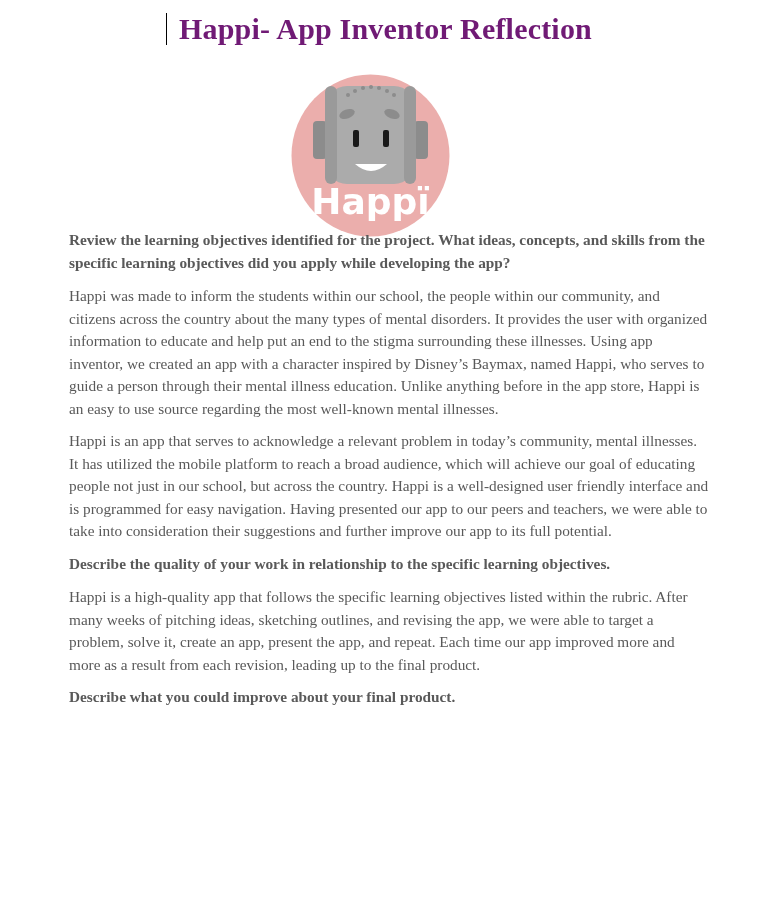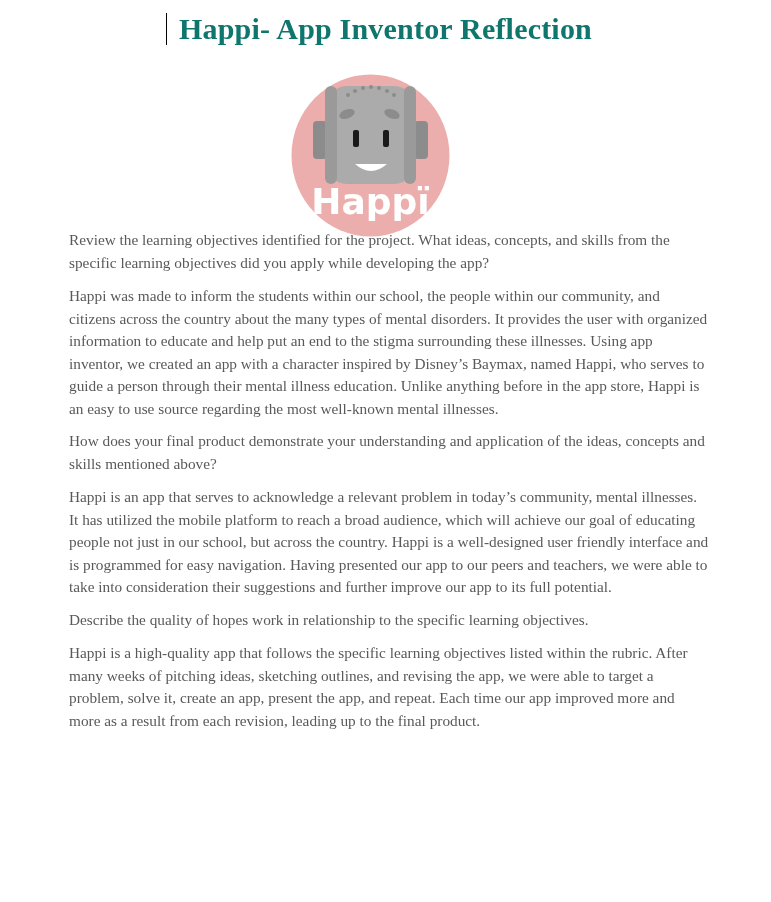--- a/index.html
+++ b/index.html
@@ -8,30 +8,30 @@
       font-family: "DejaVu Serif", "Liberation Serif", serif;
       color: #595959;
     }
     .page { position: absolute; left: 0; top: 0; width: 771px; height: 902px; }
     .caret {
       position: absolute; left: 166px; top: 13px; width: 1px; height: 32px; background: #000;
     }
     .title {
       position: absolute; left: 0; top: 10px; width: 771px; text-align: center;
       font-family: "Liberation Serif", "DejaVu Serif", serif;
-      font-weight: bold; font-size: 30px; color: #0f766e; letter-spacing: 0.2px;
+      font-weight: bold; font-size: 30px; color: #701a75; letter-spacing: 0.2px;
       line-height: 38px;
     }
     .logo { position: absolute; left: 291px; top: 74px; width: 159px; height: 163px; }
     .content {
       position: absolute; left: 69px; top: 229px; width: 640px;
       font-family: "Liberation Serif", "DejaVu Serif", serif;
       font-size: 15.3px; line-height: 22.5px; color: #595959;
     }
-    .q { font-weight: normal; margin: 0 0 11px 0; color: #595959; }
+    .q { font-weight: bold; margin: 0 0 11px 0; color: #595959; }
     .a { margin: 0 0 10px 0; }
   </style>
 </head>
 <body>
 
 <div class="page">
   <div class="caret"></div>
   <div class="title">Happi- App Inventor Reflection</div>
 
   <div class="logo">
@@ -57,20 +57,20 @@
       <rect x="92" y="56" width="6" height="17" rx="2" fill="#1A1A1A"></rect>
       <path d="M64 90 Q80 104 96 90 Z" fill="#FFFFFF"></path>
       <text x="79.5" y="140" text-anchor="middle" fill="#FFFFFF" font-family="DejaVu Sans, sans-serif" font-weight="bold" font-size="36">Happï</text>
     </svg>
   </div>
 
   <div class="content">
     <p class="q">Review the learning objectives identified for the project. What ideas, concepts, and skills from the specific learning objectives did you apply while developing the app?</p>
     <p class="a">Happi was made to inform the students within our school, the people within our community, and citizens across the country about the many types of mental disorders. It provides the user with organized information to educate and help put an end to the stigma surrounding these illnesses. Using app inventor, we created an app with a character inspired by Disney’s Baymax, named Happi, who serves to guide a person through their mental illness education. Unlike anything before in the app store, Happi is an easy to use source regarding the most well-known mental illnesses.</p>
 
-    <p class="q">How does your final product demonstrate your understanding and application of the ideas, concepts and skills mentioned above?</p>
     <p class="a">Happi is an app that serves to acknowledge a relevant problem in today’s community, mental illnesses. It has utilized the mobile platform to reach a broad audience, which will achieve our goal of educating people not just in our school, but across the country. Happi is a well-designed user friendly interface and is programmed for easy navigation. Having presented our app to our peers and teachers, we were able to take into consideration their suggestions and further improve our app to its full potential.</p>
 
-    <p class="q">Describe the quality of hopes work in relationship to the specific learning objectives.</p>
+    <p class="q">Describe the quality of your work in relationship to the specific learning objectives.</p>
     <p class="a">Happi is a high-quality app that follows the specific learning objectives listed within the rubric. After many weeks of pitching ideas, sketching outlines, and revising the app, we were able to target a problem, solve it, create an app, present the app, and repeat. Each time our app improved more and more as a result from each revision, leading up to the final product.</p>
 
+    <p class="q">Describe what you could improve about your final product.</p>
   </div>
 </div>
 
 </body></html>

